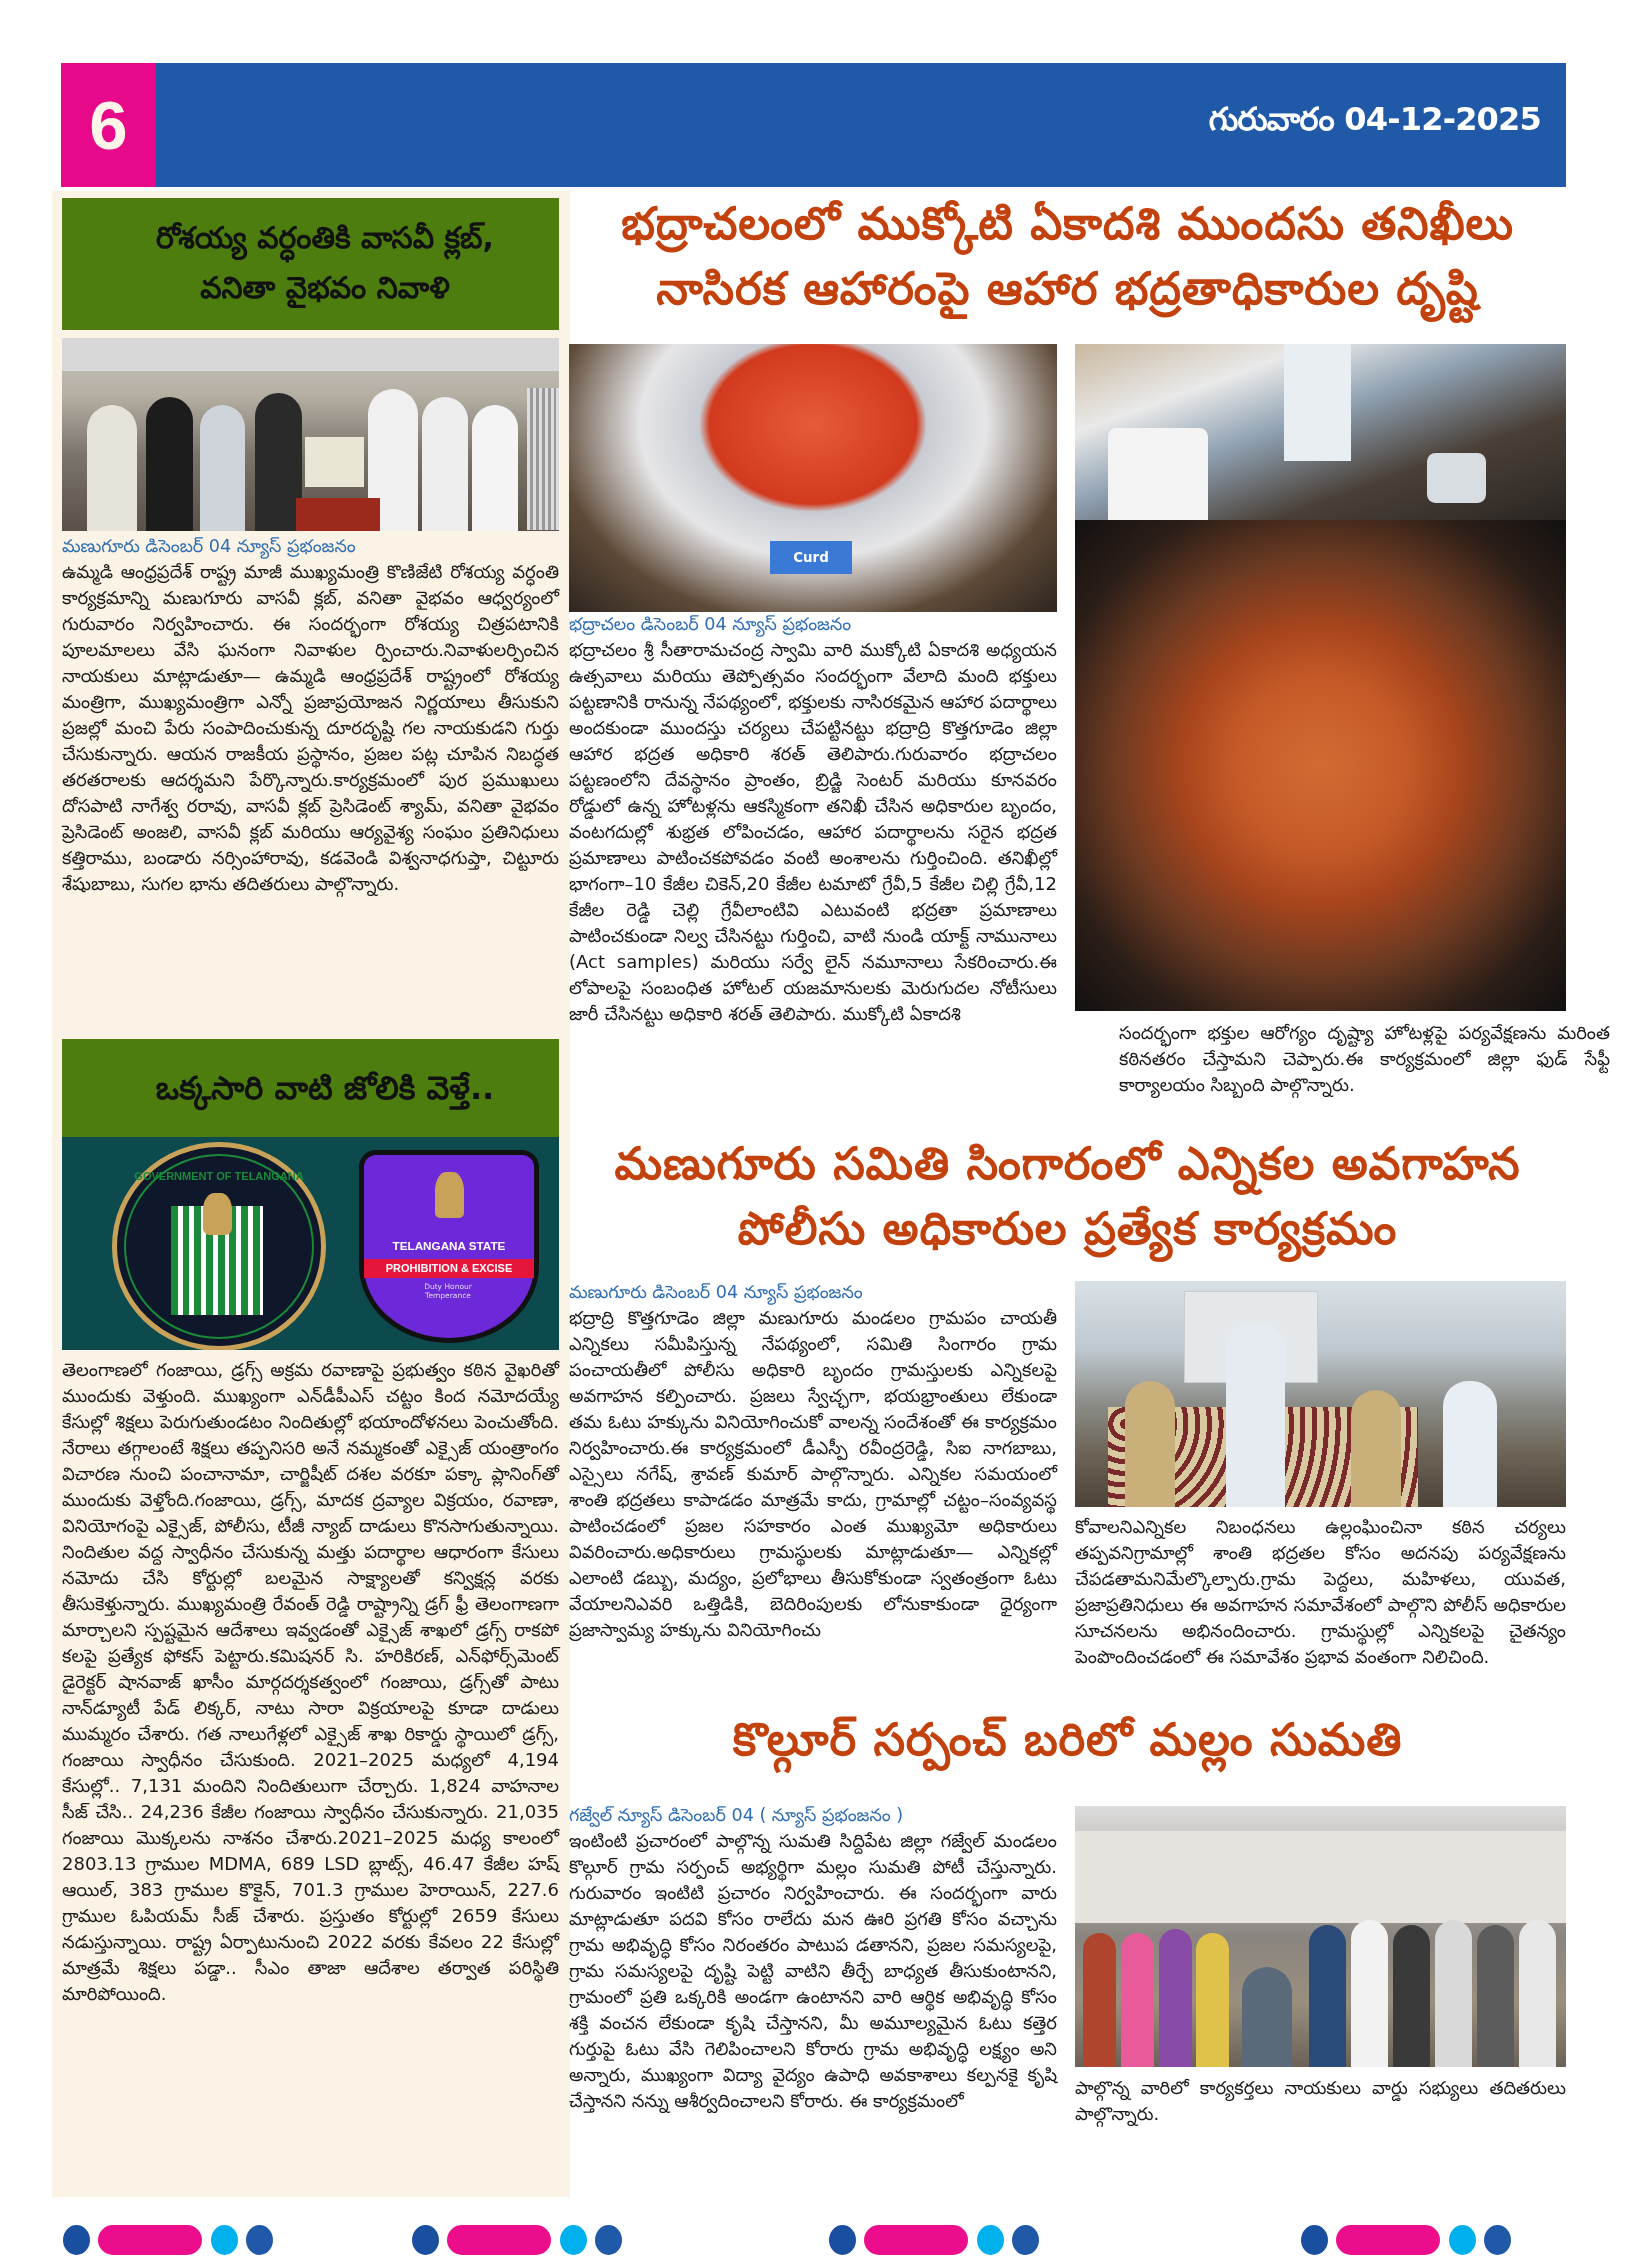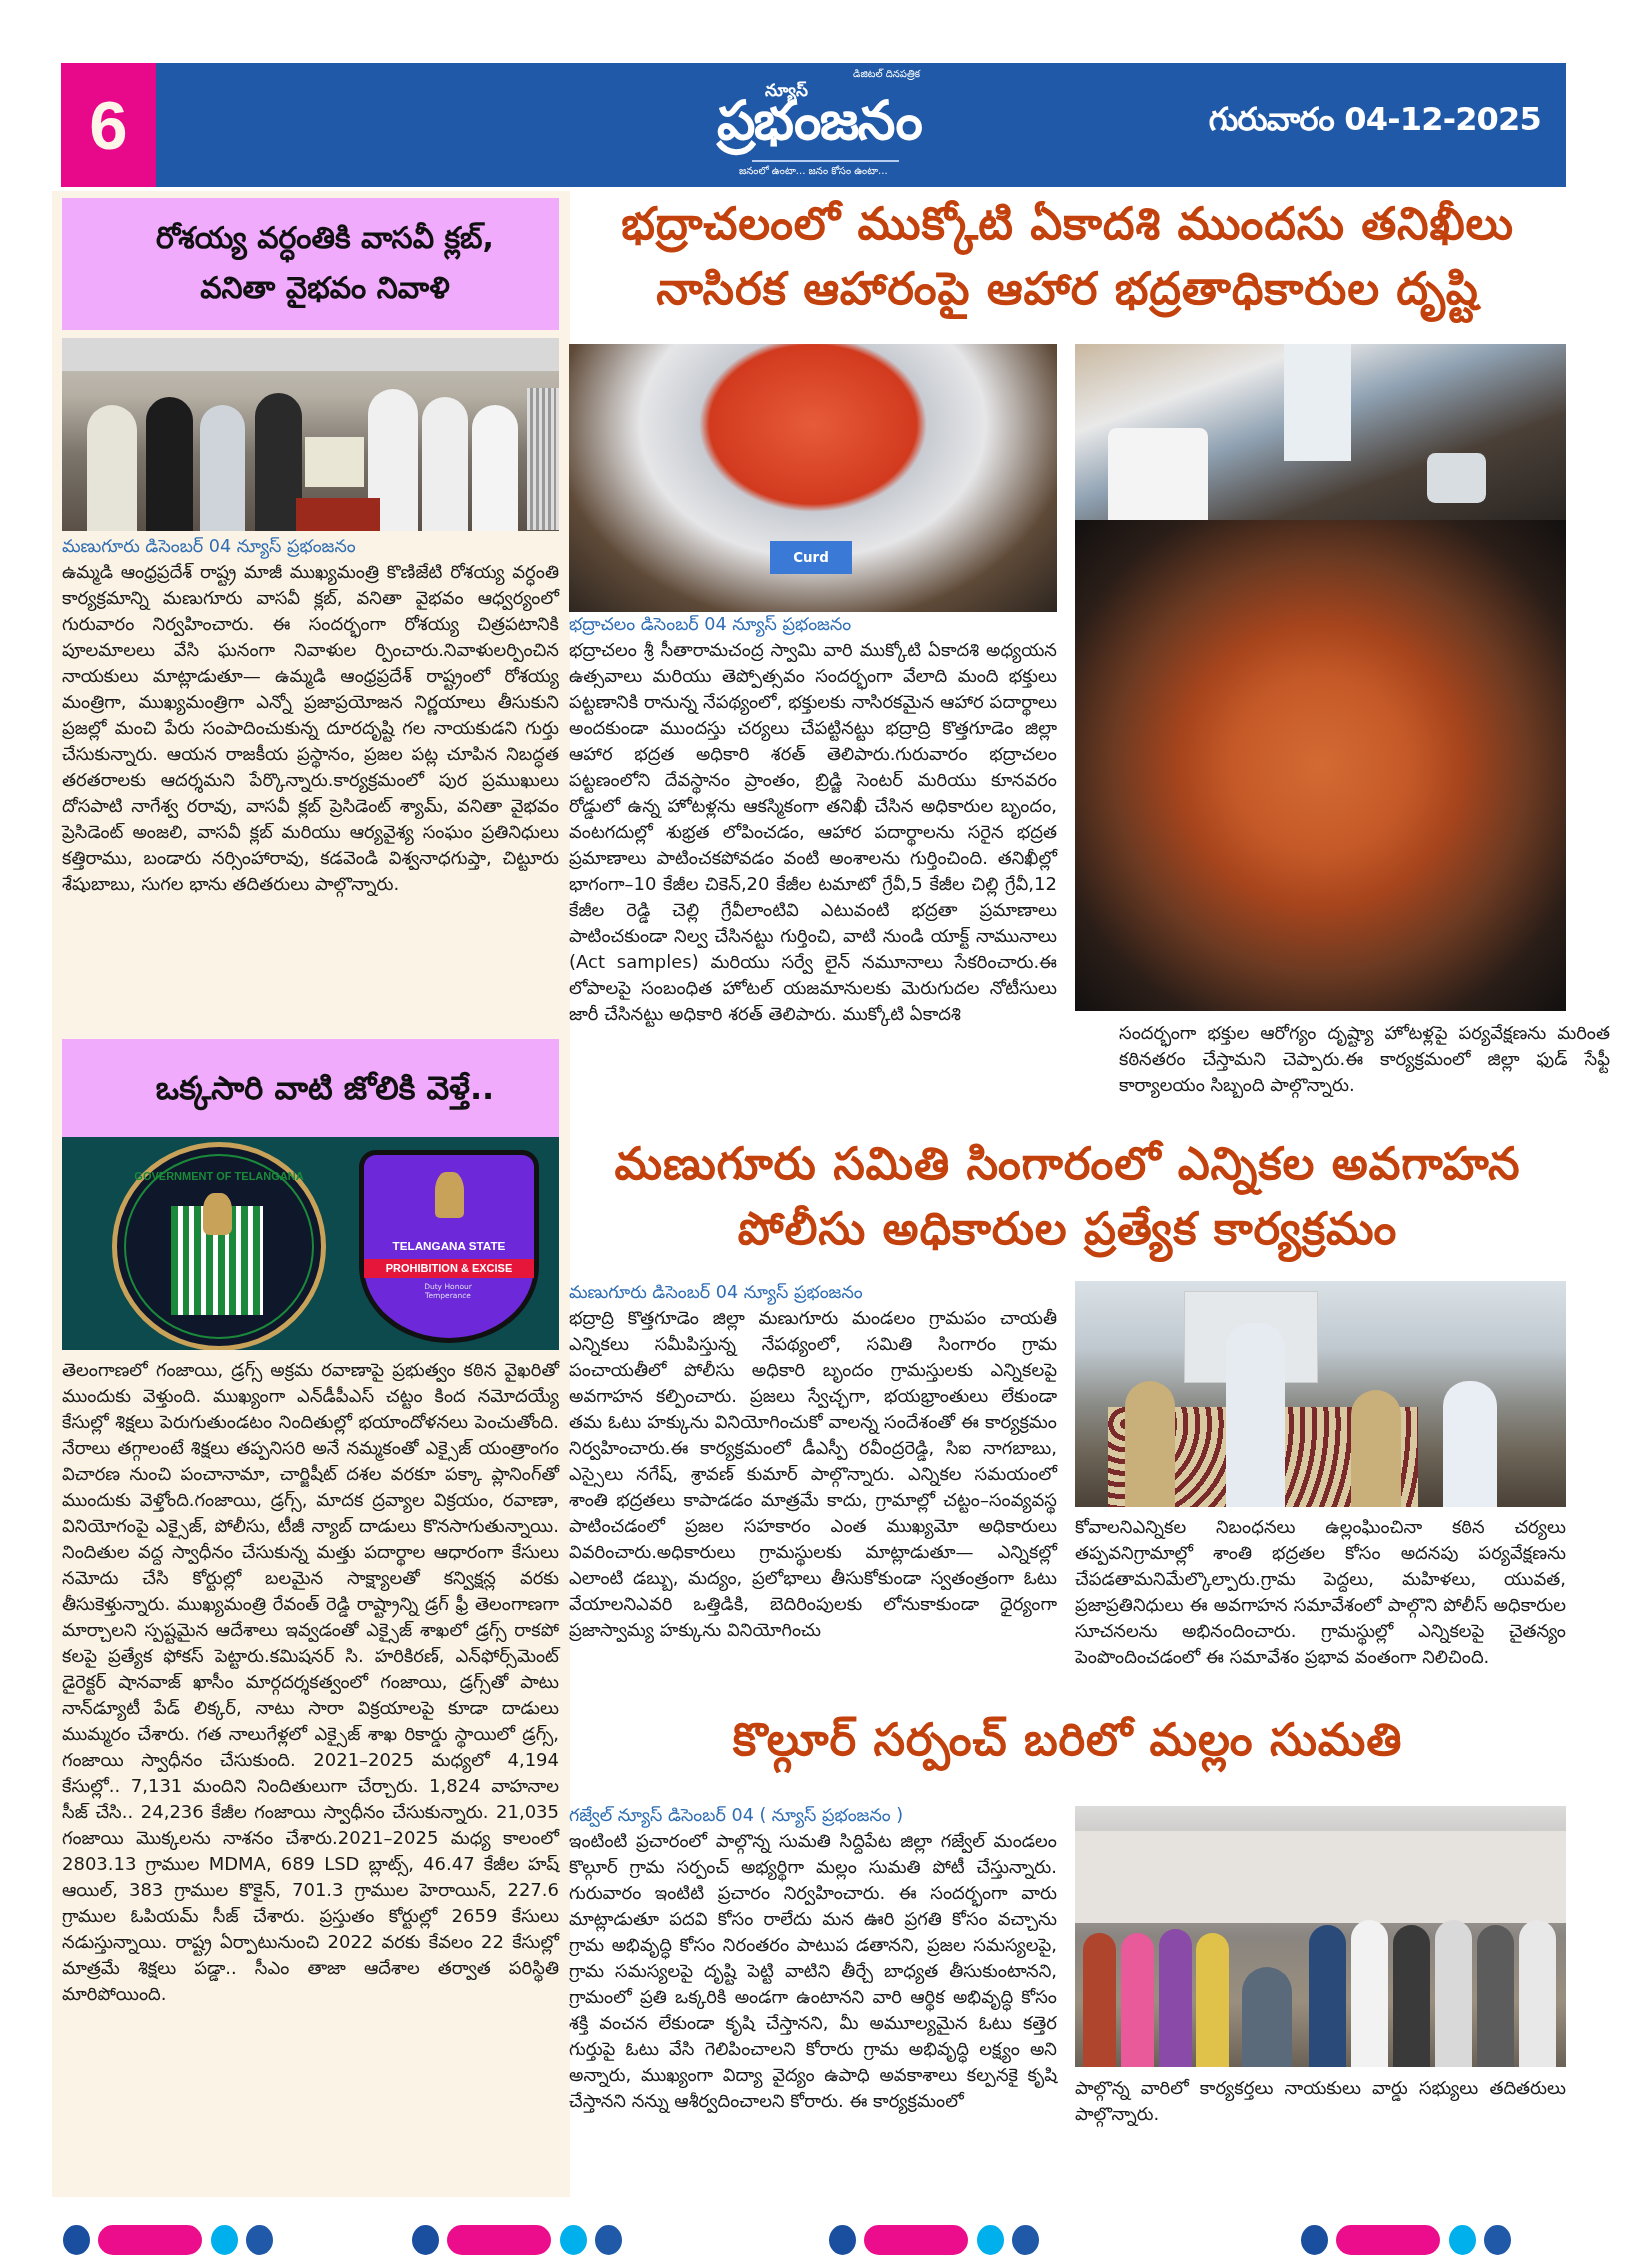--- a/index.html
+++ b/index.html
@@ -12,21 +12,21 @@
   .logo { position: absolute; left: 578px; top: 0; width: 360px; height: 124px; color: #fff; text-align: center; }
   .logo-tag { position: absolute; left: 214px; top: 5px; font-size: 10px; color: #fff; }
   .logo-small { position: absolute; left: 126px; top: 17px; font-size: 17px; font-weight: bold; }
   .logo-main { position: absolute; left: 0; top: 25px; width: 360px; font-size: 54px; font-weight: bold; letter-spacing: -1.7px; font-family: "DejaVu Serif", serif; }
   .logo-line { position: absolute; left: 113px; top: 97px; width: 147px; height: 1.7px; background: #b6cdf0; }
   .logo-slogan { position: absolute; left: 100px; top: 102px; font-size: 10px; }
   .date { position: absolute; right: 25px; top: 37px; color: #fff; font-size: 32px; font-weight: bold; font-family: "DejaVu Sans", sans-serif; letter-spacing: -0.8px; }
 
   
   .left-col { position: absolute; left: 52px; top: 191px; width: 518px; height: 2006px; background: #faf3e6; }
-  .card-head { position: absolute; background: #f0abfc; text-align: center; font-weight: bold; color: #111; padding-left: 29px; }
+  .card-head { position: absolute; background: #4d7c0f; text-align: center; font-weight: bold; color: #111; padding-left: 29px; }
   .photo { position: absolute; overflow: hidden; }
   .dateline { color: #2e6db3; font-size: 17.6px; line-height: 25px; }
   .body-text { font-size: 18px; line-height: 26px; text-align: justify; color: #1a1a1a; }
 
   .right-region { position: absolute; left: 569px; top: 191px; width: 997px; }
   .big-head { position: absolute; text-align: center; font-weight: bold; font-size: 45px; line-height: 65px; color: #c2410c; font-family: "DejaVu Serif", serif; letter-spacing: 0.8px; }
 
   
   .ph-group { background: linear-gradient(180deg,#c9c5bd 0%, #b4aea3 30%, #7b756c 60%, #5a5048 100%); }
   .ph-person { position: absolute; bottom: 0; border-radius: 25px 25px 0 0; }
@@ -40,27 +40,20 @@
   
   .dots { position: absolute; top: 2224px; height: 32px; display: flex; gap: 8.4px; align-items: center; }
   .dot { width: 27px; height: 30px; border-radius: 50%; }
   .pill { width: 104px; height: 30px; border-radius: 15px; background: #ec0d8c; }
 </style>
 </head>
 <body>
 
 <header class="masthead">
   <div class="page-num">6</div>
-  <div class="logo">
-    <span class="logo-tag">డిజిటల్ దినపత్రిక</span>
-    <span class="logo-small">న్యూస్</span>
-    <div class="logo-main">ప్రభంజనం</div>
-    <div class="logo-line"></div>
-    <span class="logo-slogan">జనంలో ఉంటా... జనం కోసం ఉంటా...</span>
-  </div>
   <div class="date">గురువారం 04-12-2025</div>
 </header>
 
 <aside class="left-col">
 
   <section>
     <div class="card-head" style="left:10px; top:6.7px; width:497px; height:132px; font-size:30px; line-height:50px; padding-top:15px;">
       <div>రోశయ్య వర్ధంతికి వాసవీ క్లబ్,</div>
       <div>వనితా వైభవం నివాళి</div>
     </div>

